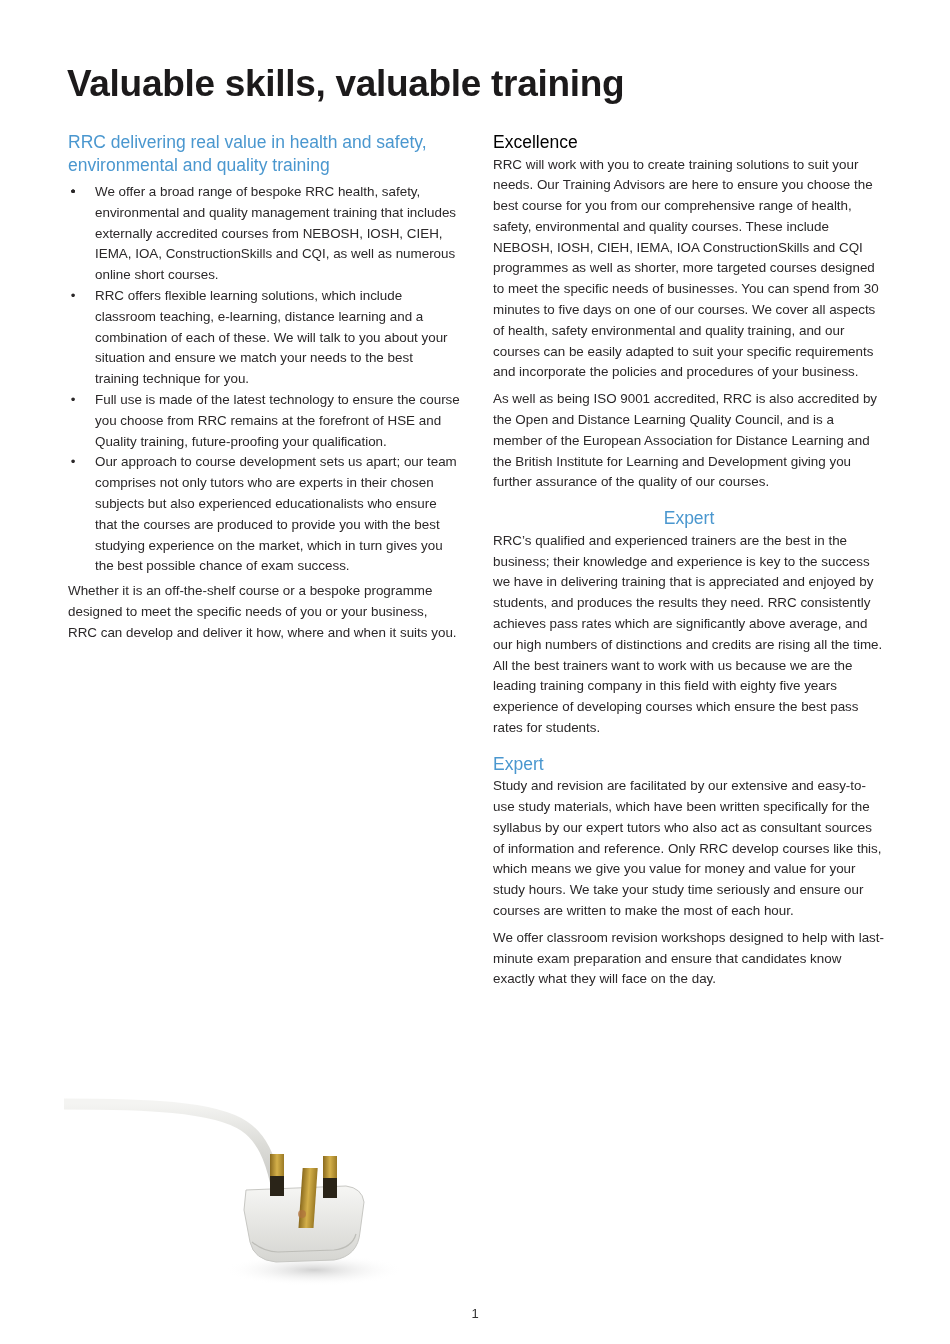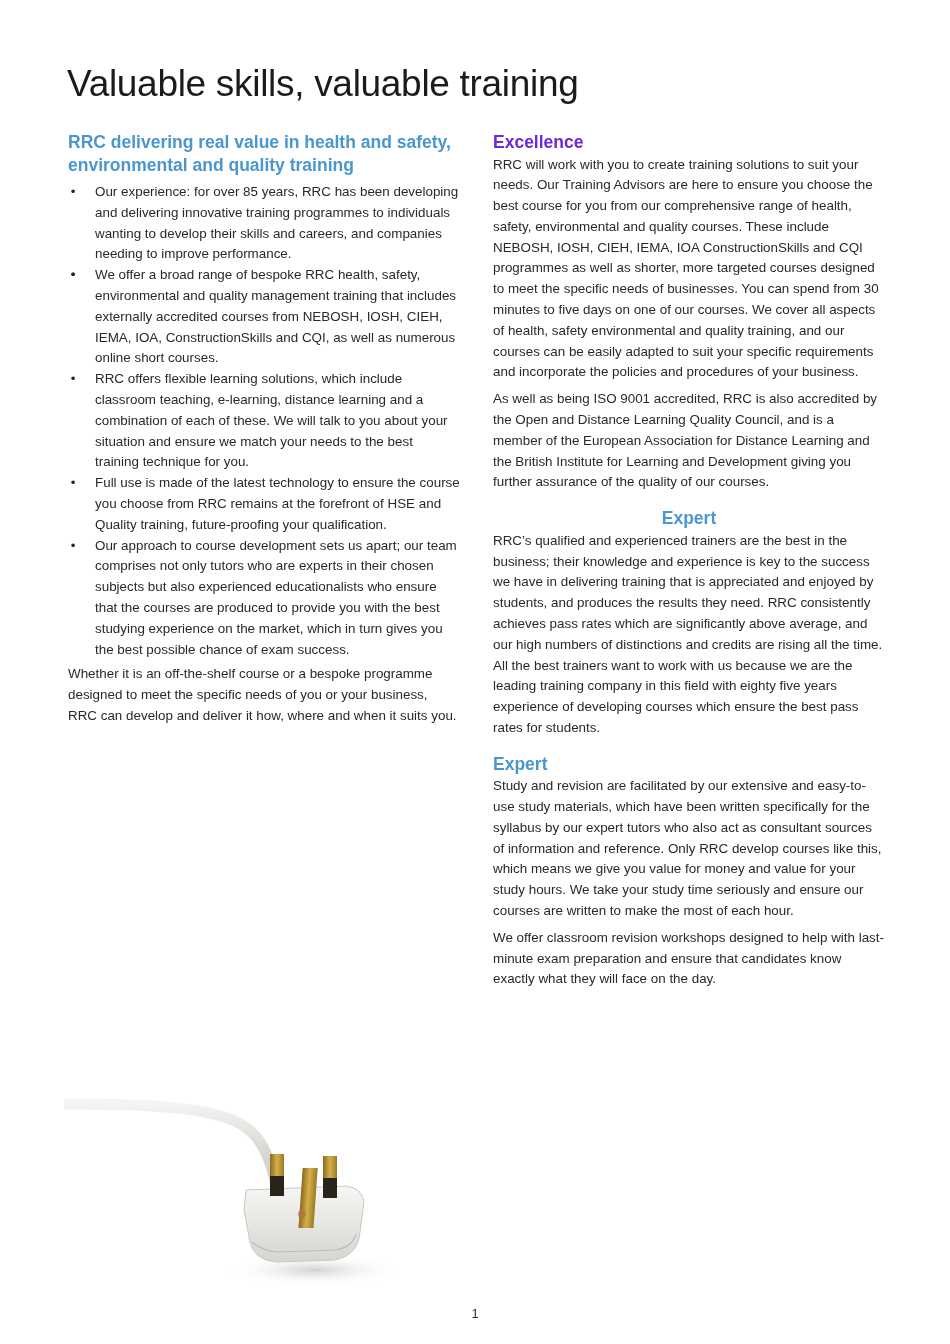--- a/index.html
+++ b/index.html
@@ -3,28 +3,28 @@
   <meta charset="utf-8">
   <style>
     html, body { margin: 0; padding: 0; background: #ffffff; }
     body {
       width: 950px; height: 1344px; position: relative; overflow: hidden;
       font-family: "Liberation Sans", "DejaVu Sans", sans-serif;
       color: #231f20;
     }
     .page-title {
       position: absolute; left: 67px; top: 60px;
-      font-size: 37px; font-weight: normal; letter-spacing: -0.3px;
+      font-size: 37px; font-weight: bold; letter-spacing: -0.3px;
       color: #1c1a1b; margin: 0; line-height: 48px;
     }
     .col { position: absolute; top: 131px; font-size: 13.4px; line-height: 20.8px; color: #2b2829; }
     .col-left { left: 68px; width: 392px; }
     .col-right { left: 493px; width: 392px; }
     .heading {
-      color: #4a97cf; font-size: 17.5px; line-height: 22.5px; font-weight: bold;
+      color: #4a97cf; font-size: 17.5px; line-height: 22.5px; font-weight: normal;
       margin: 0;
     }
     .col p { margin: 1px 0 6px 0; }
     .col .section { margin-bottom: 14px; }
     ul.bullets { list-style: none; padding: 0; margin: 6px 0 4px 0; }
     ul.bullets li { position: relative; padding-left: 27px; margin: 0; }
     ul.bullets li .bullet {
       position: absolute; left: 0; top: 0; width: 10px; text-align: center;
     }
     .plug {
@@ -36,33 +36,33 @@
     }
   </style>
 </head>
 <body>
 
 <h1 class="page-title">Valuable skills, valuable training</h1>
 
 <div class="col col-left">
   <h2 class="heading" style="color: rgb(74, 151, 207);">RRC delivering real value in health and safety, environmental and quality training</h2>
   <ul class="bullets">
-    <li><span class="bullet">•</span><span>Our experience: for over 85 years, RRC has been developing and delivering innovative training programmes to individuals wanting to develop their skills and careers, and companies needing to improve performance.</span></li>
+    <li><span class="bullet">•</span></li>
     <li><span class="bullet">•</span></li>
     <li><span class="bullet">•</span><span>We offer a broad range of bespoke RRC health, safety, environmental and quality management training that includes externally accredited courses from NEBOSH, IOSH, CIEH, IEMA, IOA, ConstructionSkills and CQI, as well as numerous online short courses.</span></li>
     <li><span class="bullet">•</span><span>RRC offers flexible learning solutions, which include classroom teaching, e-learning, distance learning and a combination of each of these. We will talk to you about your situation and ensure we match your needs to the best training technique for you.</span></li>
     <li><span class="bullet">•</span><span>Full use is made of the latest technology to ensure the course you choose from RRC remains at the forefront of HSE and Quality training, future-proofing your qualification.</span></li>
     <li><span class="bullet">•</span><span>Our approach to course development sets us apart; our team comprises not only tutors who are experts in their chosen subjects but also experienced educationalists who ensure that the courses are produced to provide you with the best studying experience on the market, which in turn gives you the best possible chance of exam success.</span></li>
   </ul>
   <p>Whether it is an off-the-shelf course or a bespoke programme designed to meet the specific needs of you or your business, RRC can develop and deliver it how, where and when it suits you.</p>
 </div>
 
 <div class="col col-right">
   <div class="section">
-    <h2 class="heading" style="color: #6d28d9;">Excellence</h2>
+    <h2 class="heading" style="color: #000000;">Excellence</h2>
     <p>RRC will work with you to create training solutions to suit your needs. Our Training Advisors are here to ensure you choose the best course for you from our comprehensive range of health, safety, environmental and quality courses. These include NEBOSH, IOSH, CIEH, IEMA, IOA ConstructionSkills and CQI programmes as well as shorter, more targeted courses designed to meet the specific needs of businesses. You can spend from 30 minutes to five days on one of our courses. We cover all aspects of health, safety environmental and quality training, and our courses can be easily adapted to suit your specific requirements and incorporate the policies and procedures of your business.</p>
     <p>As well as being ISO 9001 accredited, RRC is also accredited by the Open and Distance Learning Quality Council, and is a member of the European Association for Distance Learning and the British Institute for Learning and Development giving you further assurance of the quality of our courses.</p>
   </div>
   <div class="section">
     <h2 class="heading" style="color: rgb(74, 151, 207); text-align: center;">Expert</h2>
     <p>RRC’s qualified and experienced trainers are the best in the business; their knowledge and experience is key to the success we have in delivering training that is appreciated and enjoyed by students, and produces the results they need. RRC consistently achieves pass rates which are significantly above average, and our high numbers of distinctions and credits are rising all the time. All the best trainers want to work with us because we are the leading training company in this field with eighty five years experience of developing courses which ensure the best pass rates for students.</p>
   </div>
   <div class="section">
     <h2 class="heading" style="color: rgb(74, 151, 207);">Expert</h2>
     <p>Study and revision are facilitated by our extensive and easy-to-use study materials, which have been written specifically for the syllabus by our expert tutors who also act as consultant sources of information and reference. Only RRC develop courses like this, which means we give you value for money and value for your study hours. We take your study time seriously and ensure our courses are written to make the most of each hour.</p>

